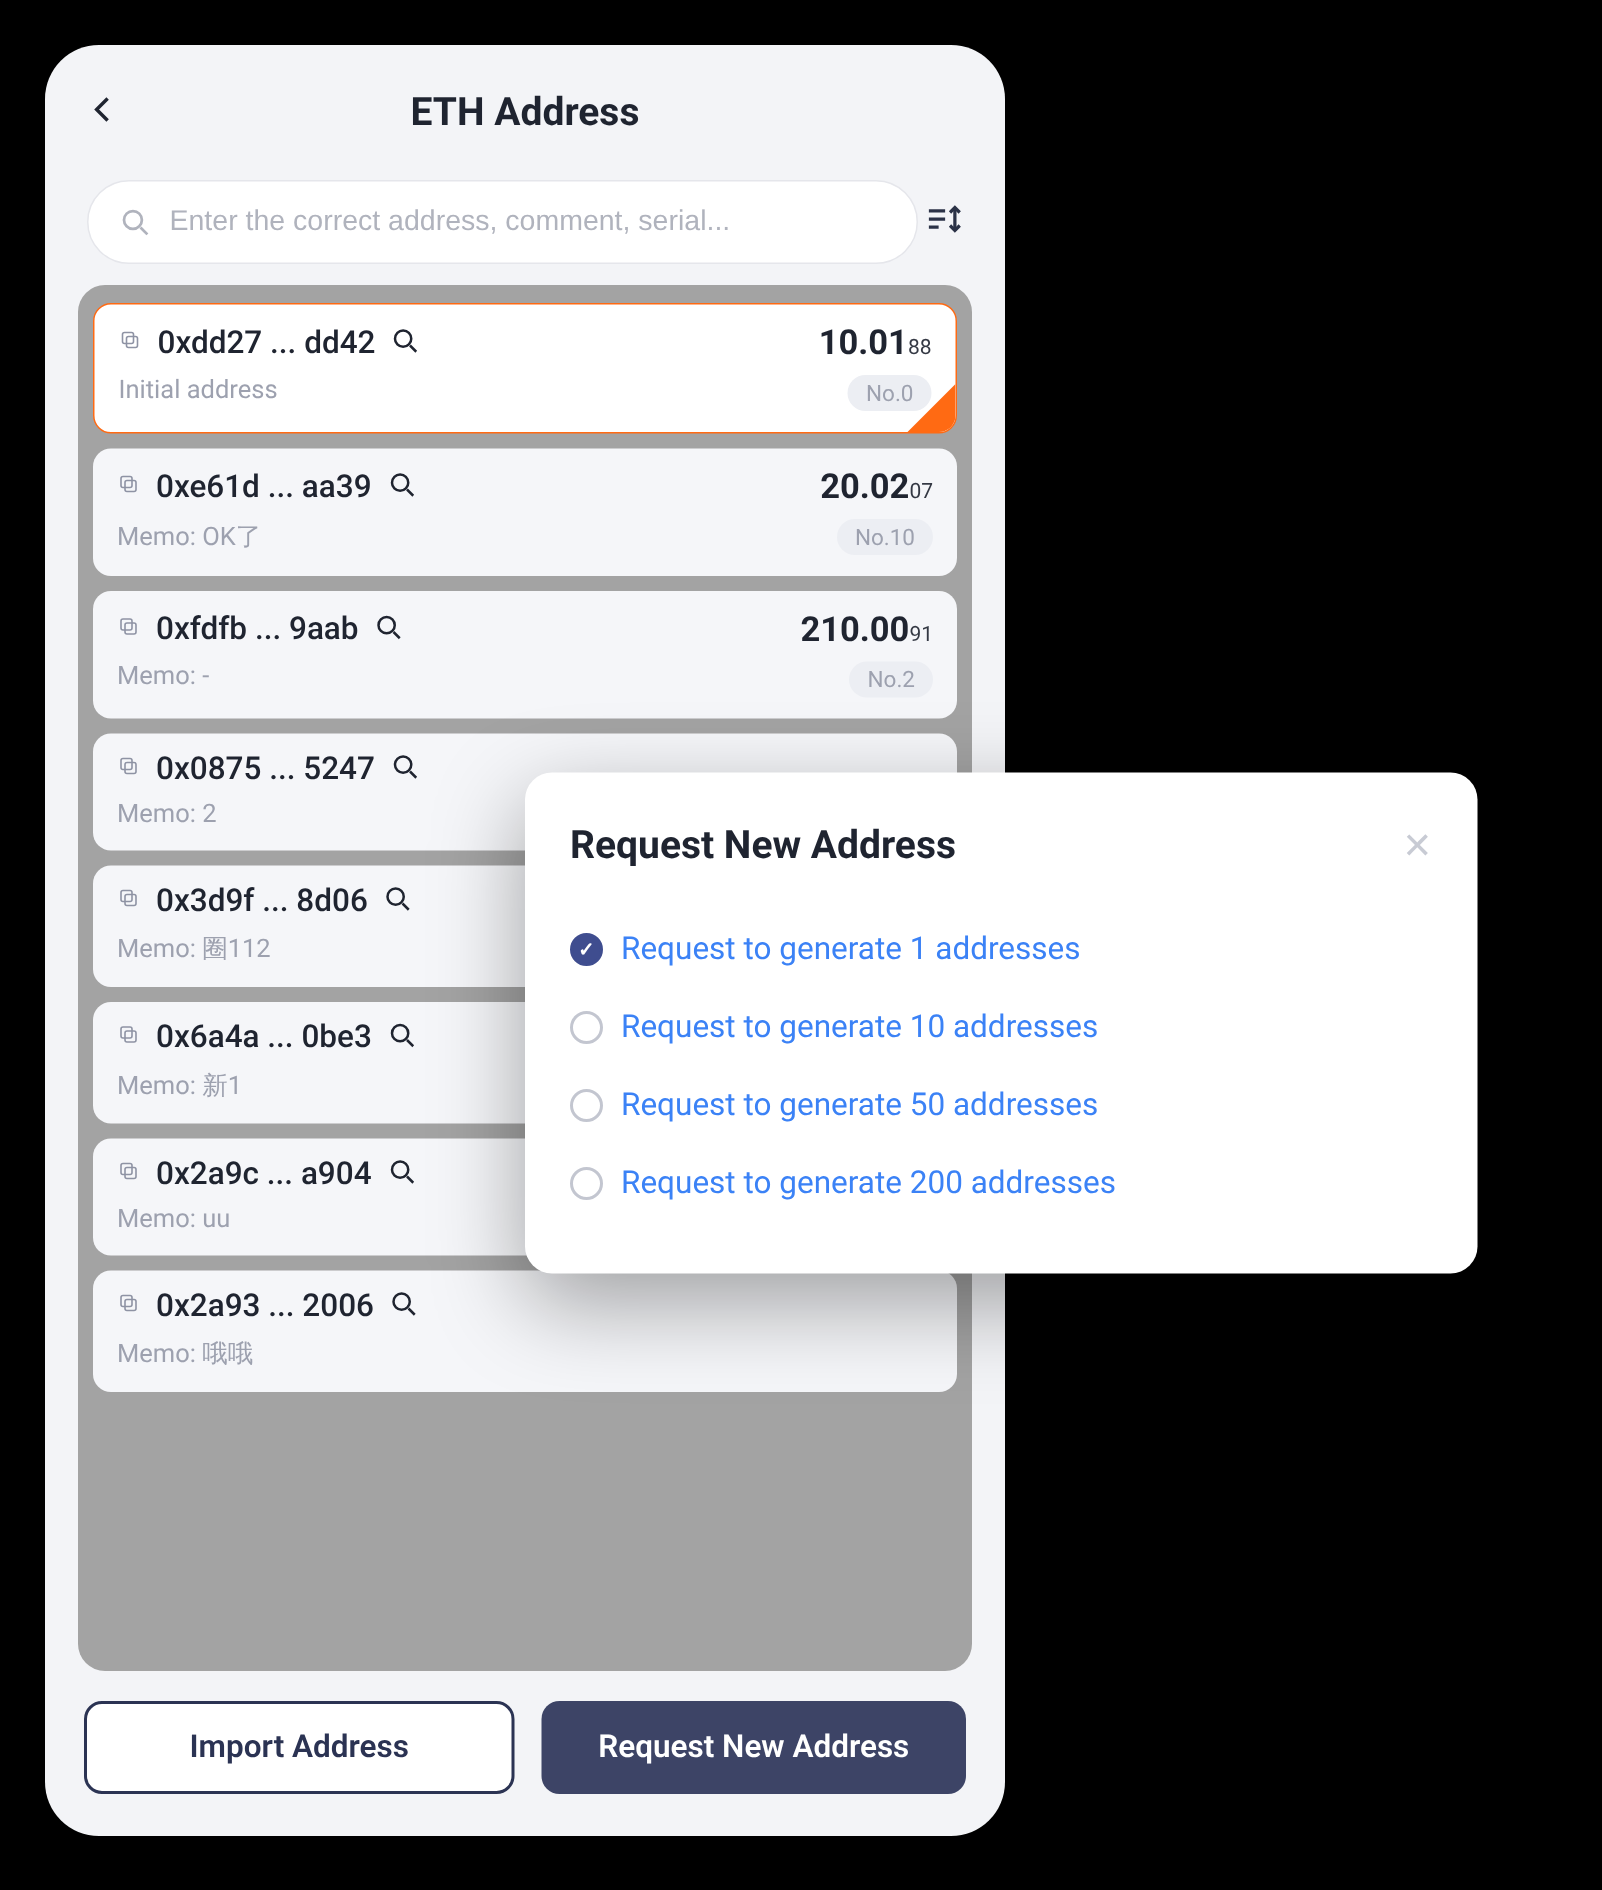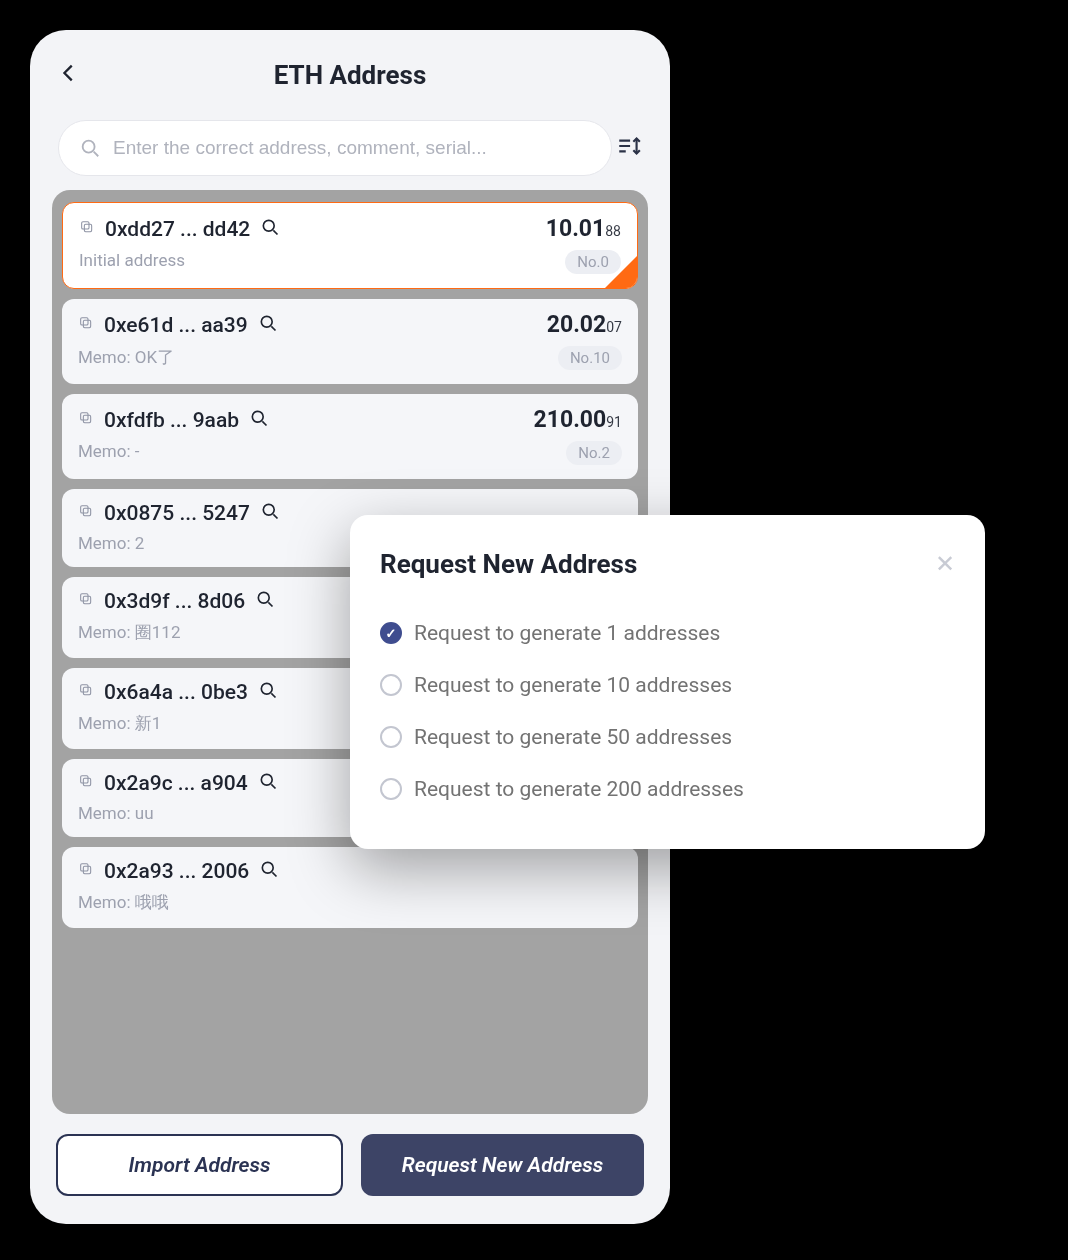--- a/index.html
+++ b/index.html
@@ -134,21 +134,20 @@
     background: #eceef3;
     color: #9da1af;
     font-size: 15px;
     padding: 3px 12px;
     border-radius: 14px;
   }
   .bottom-buttons {
     padding: 20px 26px 28px;
     display: flex;
     gap: 18px;
-    font-style: italic;
   }
   .btn-outline, .btn-solid {
     flex: 1;
     height: 62px;
     border-radius: 12px;
     font-size: 21px;
     font-weight: 600;
     display: flex;
     align-items: center;
     justify-content: center;
@@ -213,21 +212,21 @@
     background: #3f4d8f;
   }
   .radio.checked::after {
     content: "✓";
     color: #fff;
     font-size: 13px;
     font-weight: 700;
   }
   .radio-label {
     font-size: 21px;
-    color: #737373;
+    color: #3b82f6;
   }
   .remark-input {
     width: 100%;
     margin: 6px 0 14px 0;
     height: 58px;
     background: #f5f6f9;
     border: none;
     border-radius: 10px;
     padding: 0 20px;
     font-size: 20px;

